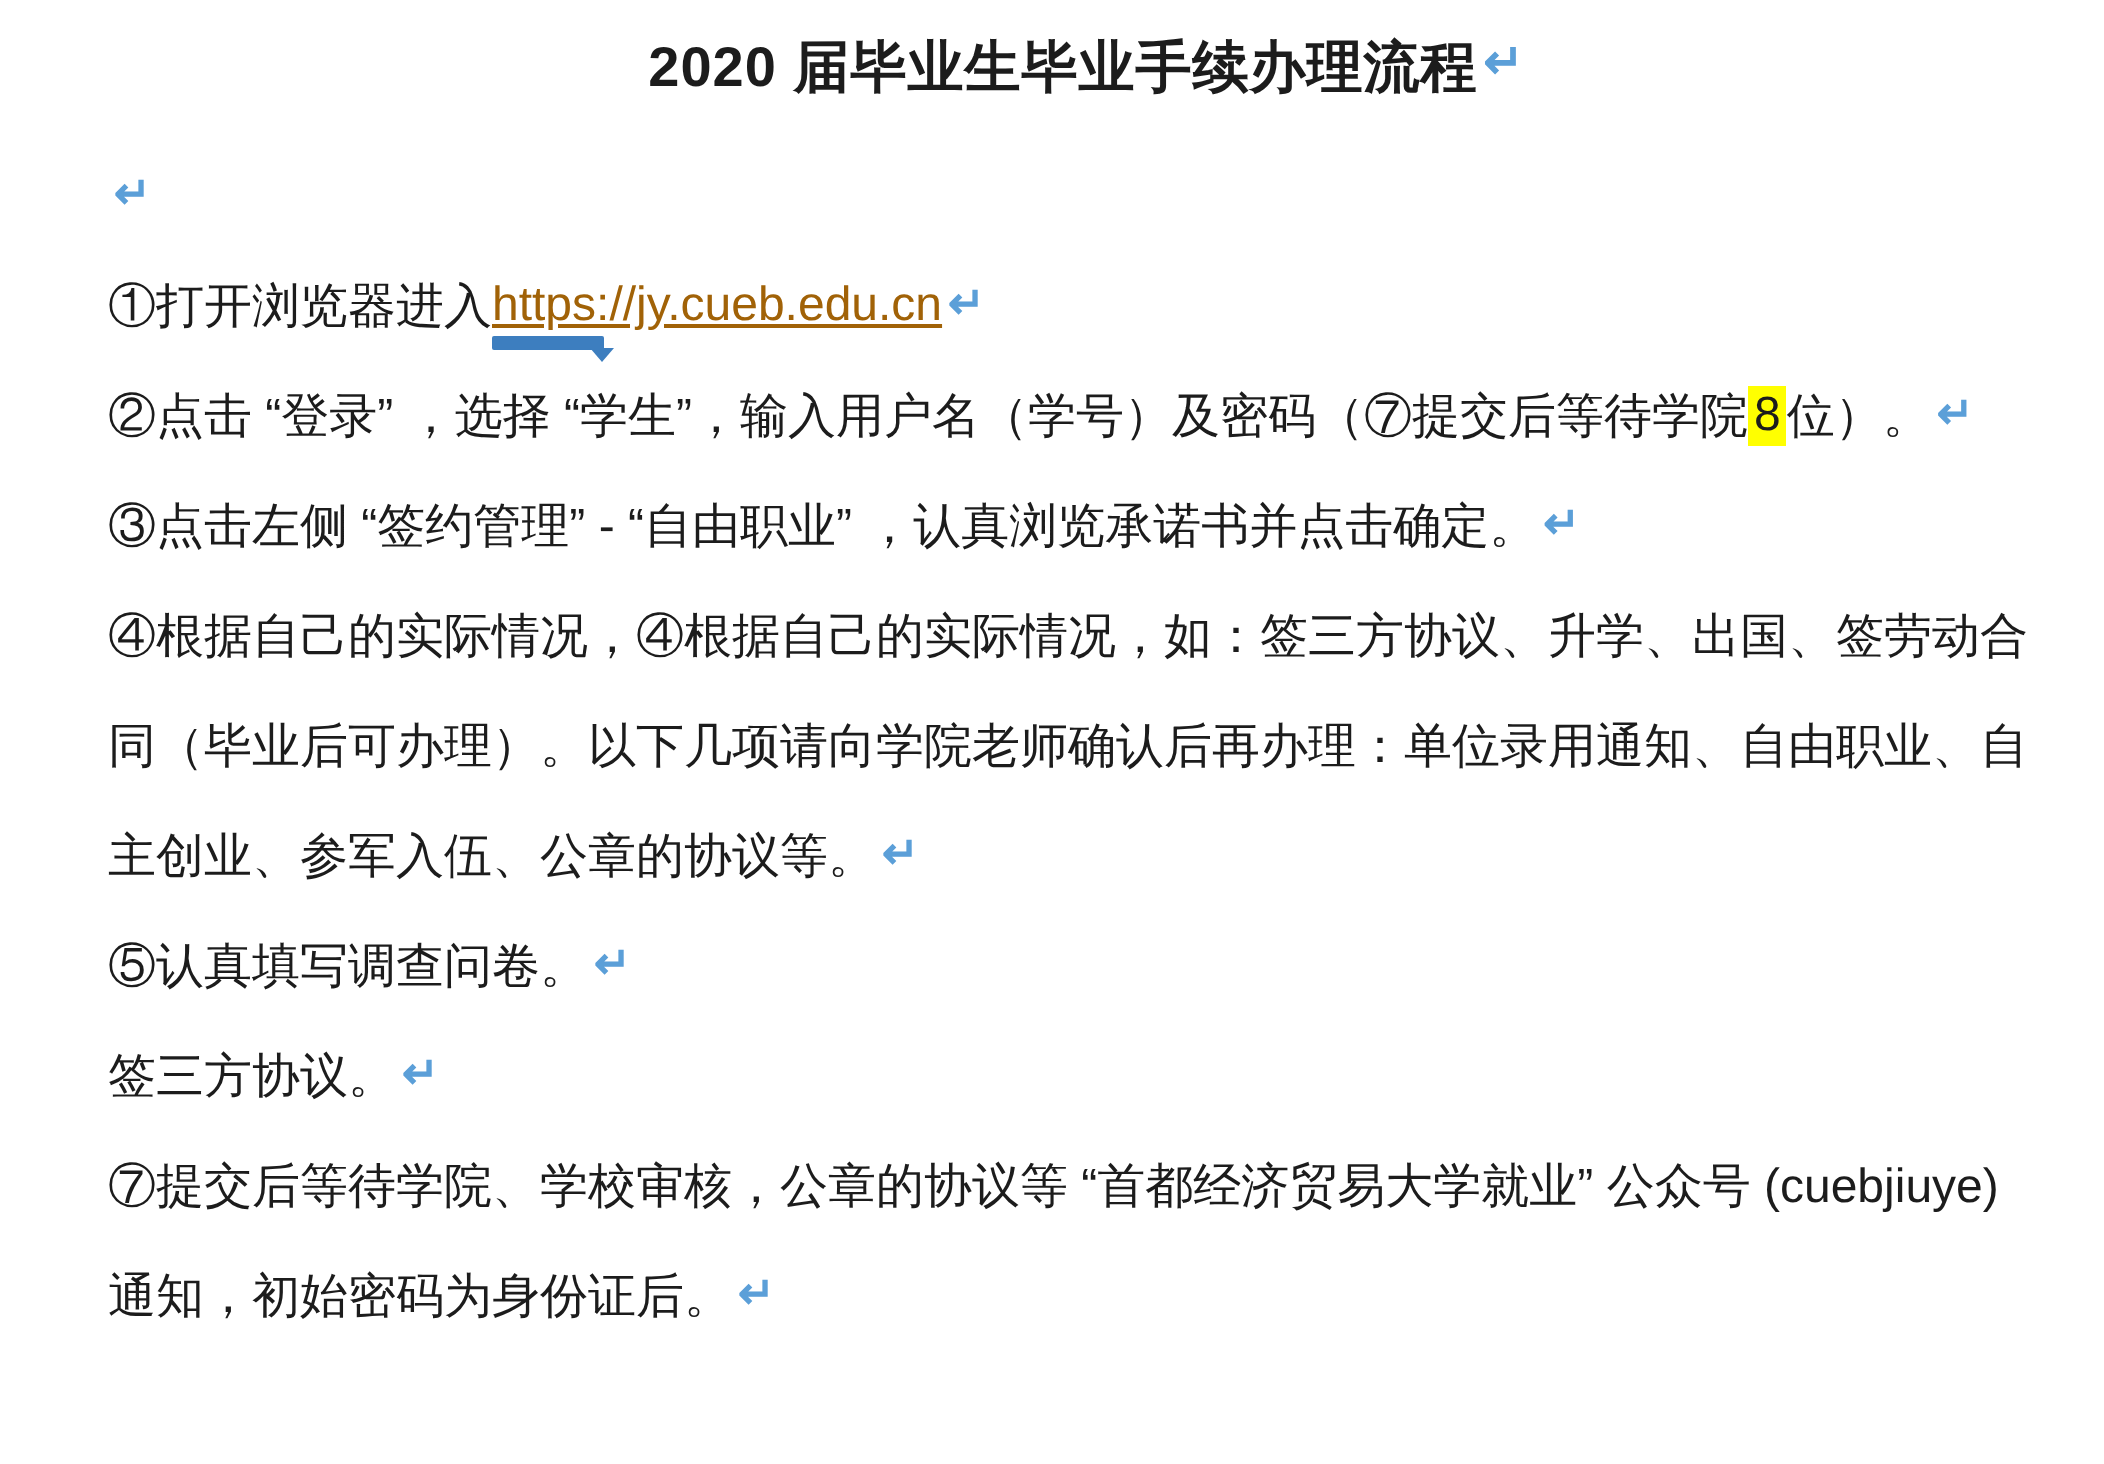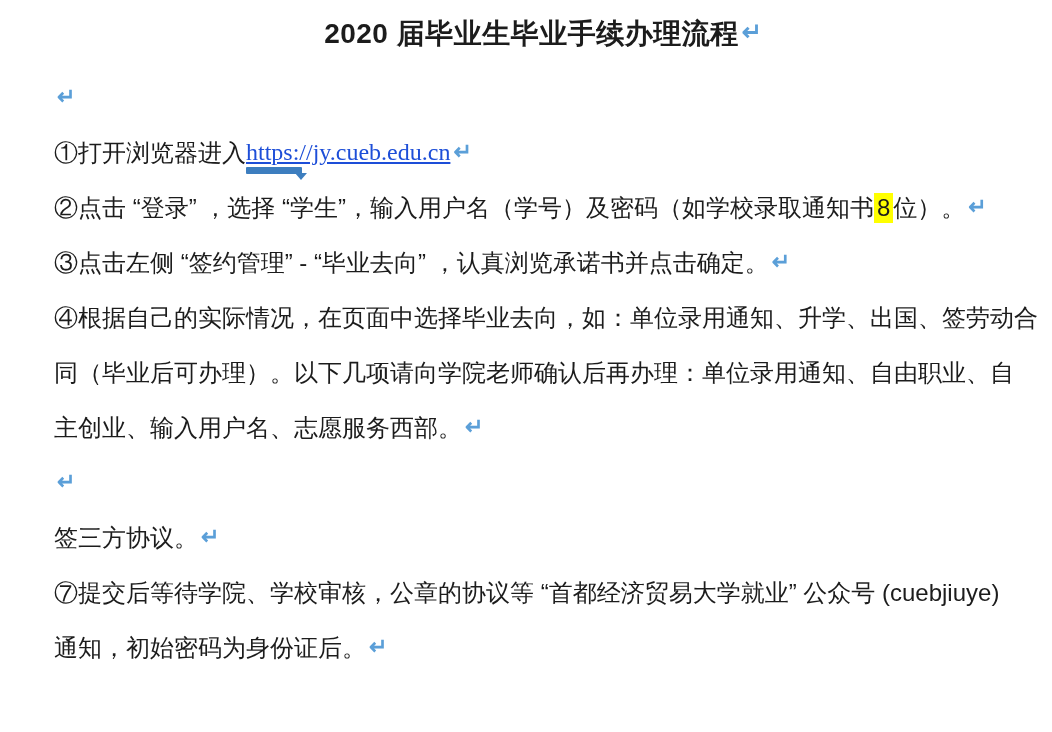--- a/index.html
+++ b/index.html
@@ -88,44 +88,45 @@
     <div class="title-row">
       <span class="title-text">2020 届毕业生毕业手续办理流程</span>
       <span class="pilcrow" style="color: rgb(91, 159, 216);">↵</span>
     </div>
     <div id="lines">
         <div class="row">
           <span class="pilcrow" style="color: rgb(91, 159, 216);">↵</span>
         </div>
         <div class="row">
           <span class="seg">①打开浏览器进入 </span>
-          <span class="seg link" style="color: #1d4ed8; font-family: Liberation Serif, serif;">https://jy.cueb.edu.cn<span class="ac-bar" style="background: rgb(61, 126, 191); border-top-color: rgb(61, 126, 191);"></span></span>
+          <span class="seg link" style="color: #a16207;">https://jy.cueb.edu.cn<span class="ac-bar" style="background: rgb(61, 126, 191); border-top-color: rgb(61, 126, 191);"></span></span>
           <span class="pilcrow" style="color: rgb(91, 159, 216);">↵</span>
         </div>
         <div class="row">
-          <span class="seg">②点击 “登录” ，选择 “学生”，输入用户名（学号）及密码（如学校录取通知书 </span>
+          <span class="seg">②点击 “登录” ，选择 “学生”，输入用户名（学号）及密码（⑦提交后等待学院 </span>
           <span class="seg hl" style="background: rgb(255, 255, 0);">8</span>
           <span class="seg"> 位）。</span>
           <span class="pilcrow" style="color: rgb(91, 159, 216);">↵</span>
         </div>
         <div class="row">
-          <span class="seg">③点击左侧 “签约管理” - “毕业去向” ，认真浏览承诺书并点击确定。</span>
+          <span class="seg">③点击左侧 “签约管理” - “自由职业” ，认真浏览承诺书并点击确定。</span>
           <span class="pilcrow" style="color: rgb(91, 159, 216);">↵</span>
         </div>
         <div class="row">
-          <span class="seg">④根据自己的实际情况，在页面中选择毕业去向，如：单位录用通知、升学、出国、签劳动合</span>
+          <span class="seg">④根据自己的实际情况，④根据自己的实际情况，如：签三方协议、升学、出国、签劳动合</span>
         </div>
         <div class="row">
           <span class="seg">同（毕业后可办理）。以下几项请向学院老师确认后再办理：单位录用通知、自由职业、自</span>
         </div>
         <div class="row">
-          <span class="seg">主创业、输入用户名、志愿服务西部。</span>
+          <span class="seg">主创业、参军入伍、公章的协议等。</span>
           <span class="pilcrow" style="color: rgb(91, 159, 216);">↵</span>
         </div>
         <div class="row">
+          <span class="seg">⑤认真填写调查问卷。</span>
           <span class="pilcrow" style="color: rgb(91, 159, 216);">↵</span>
         </div>
         <div class="row">
           <span class="seg">签三方协议。</span>
           <span class="pilcrow" style="color: rgb(91, 159, 216);">↵</span>
         </div>
         <div class="row">
           <span class="seg">⑦提交后等待学院、学校审核，公章的协议等 “首都经济贸易大学就业” 公众号 (cuebjiuye)</span>
         </div>
         <div class="row">

